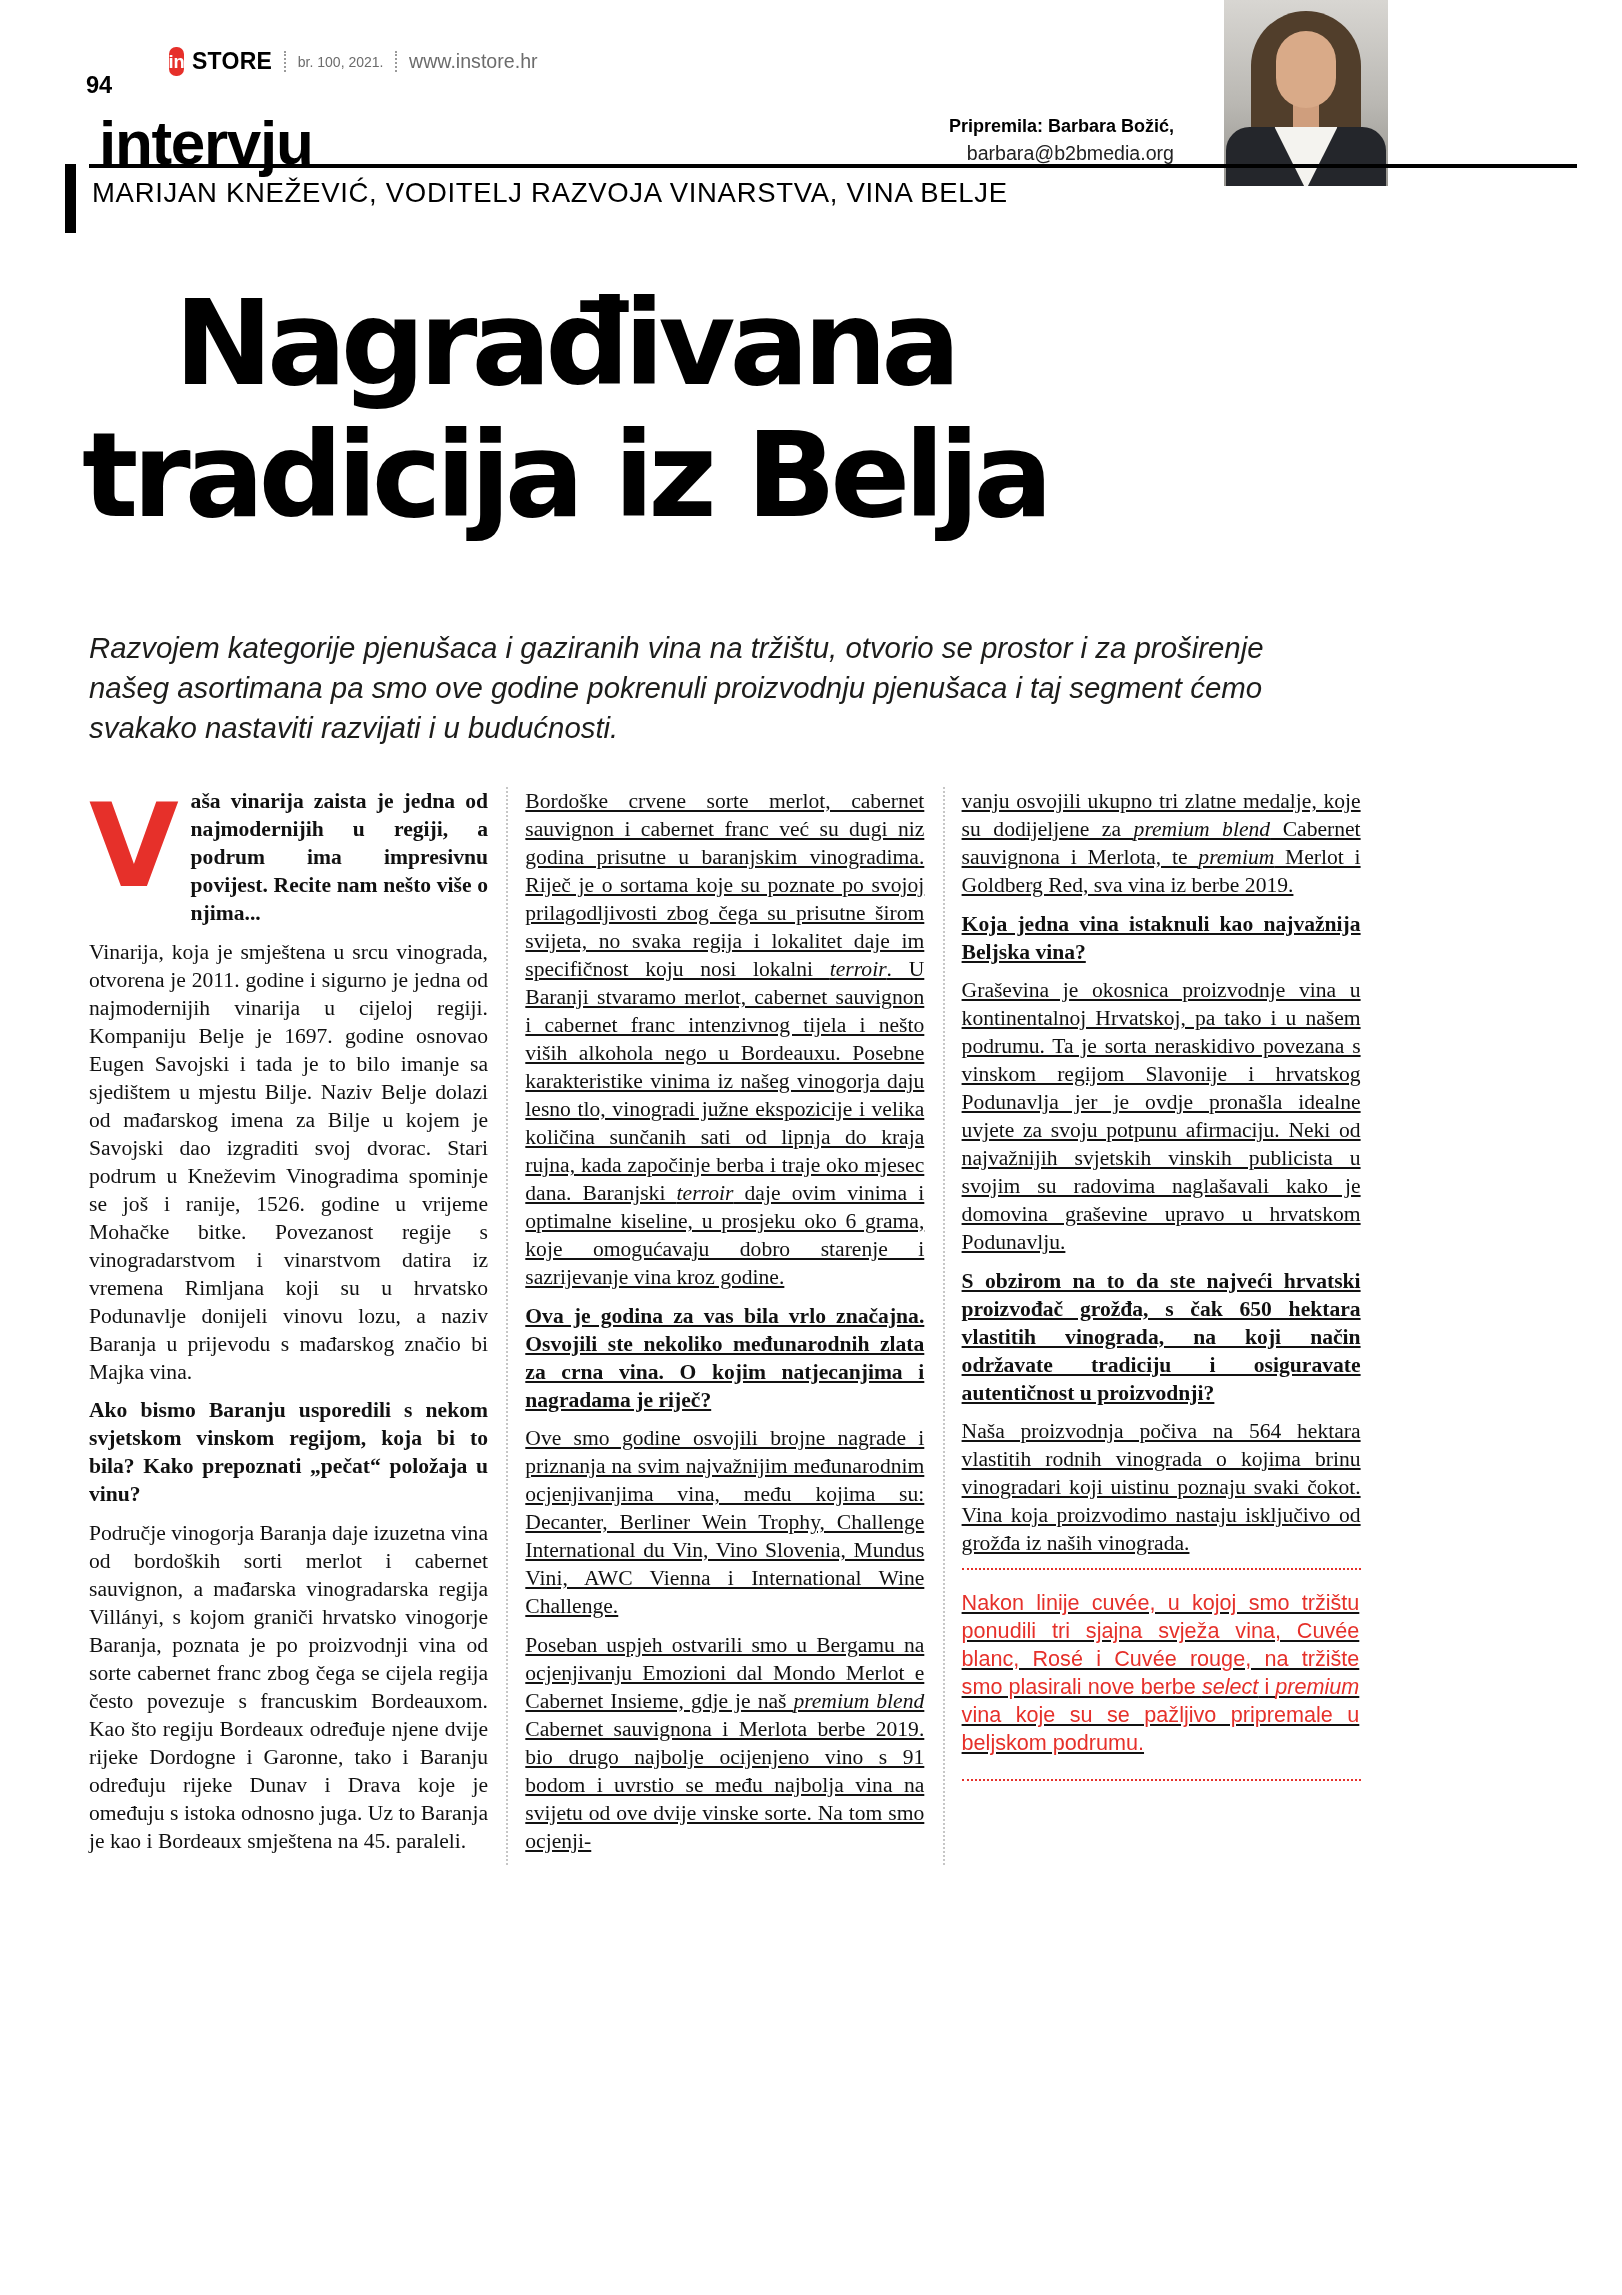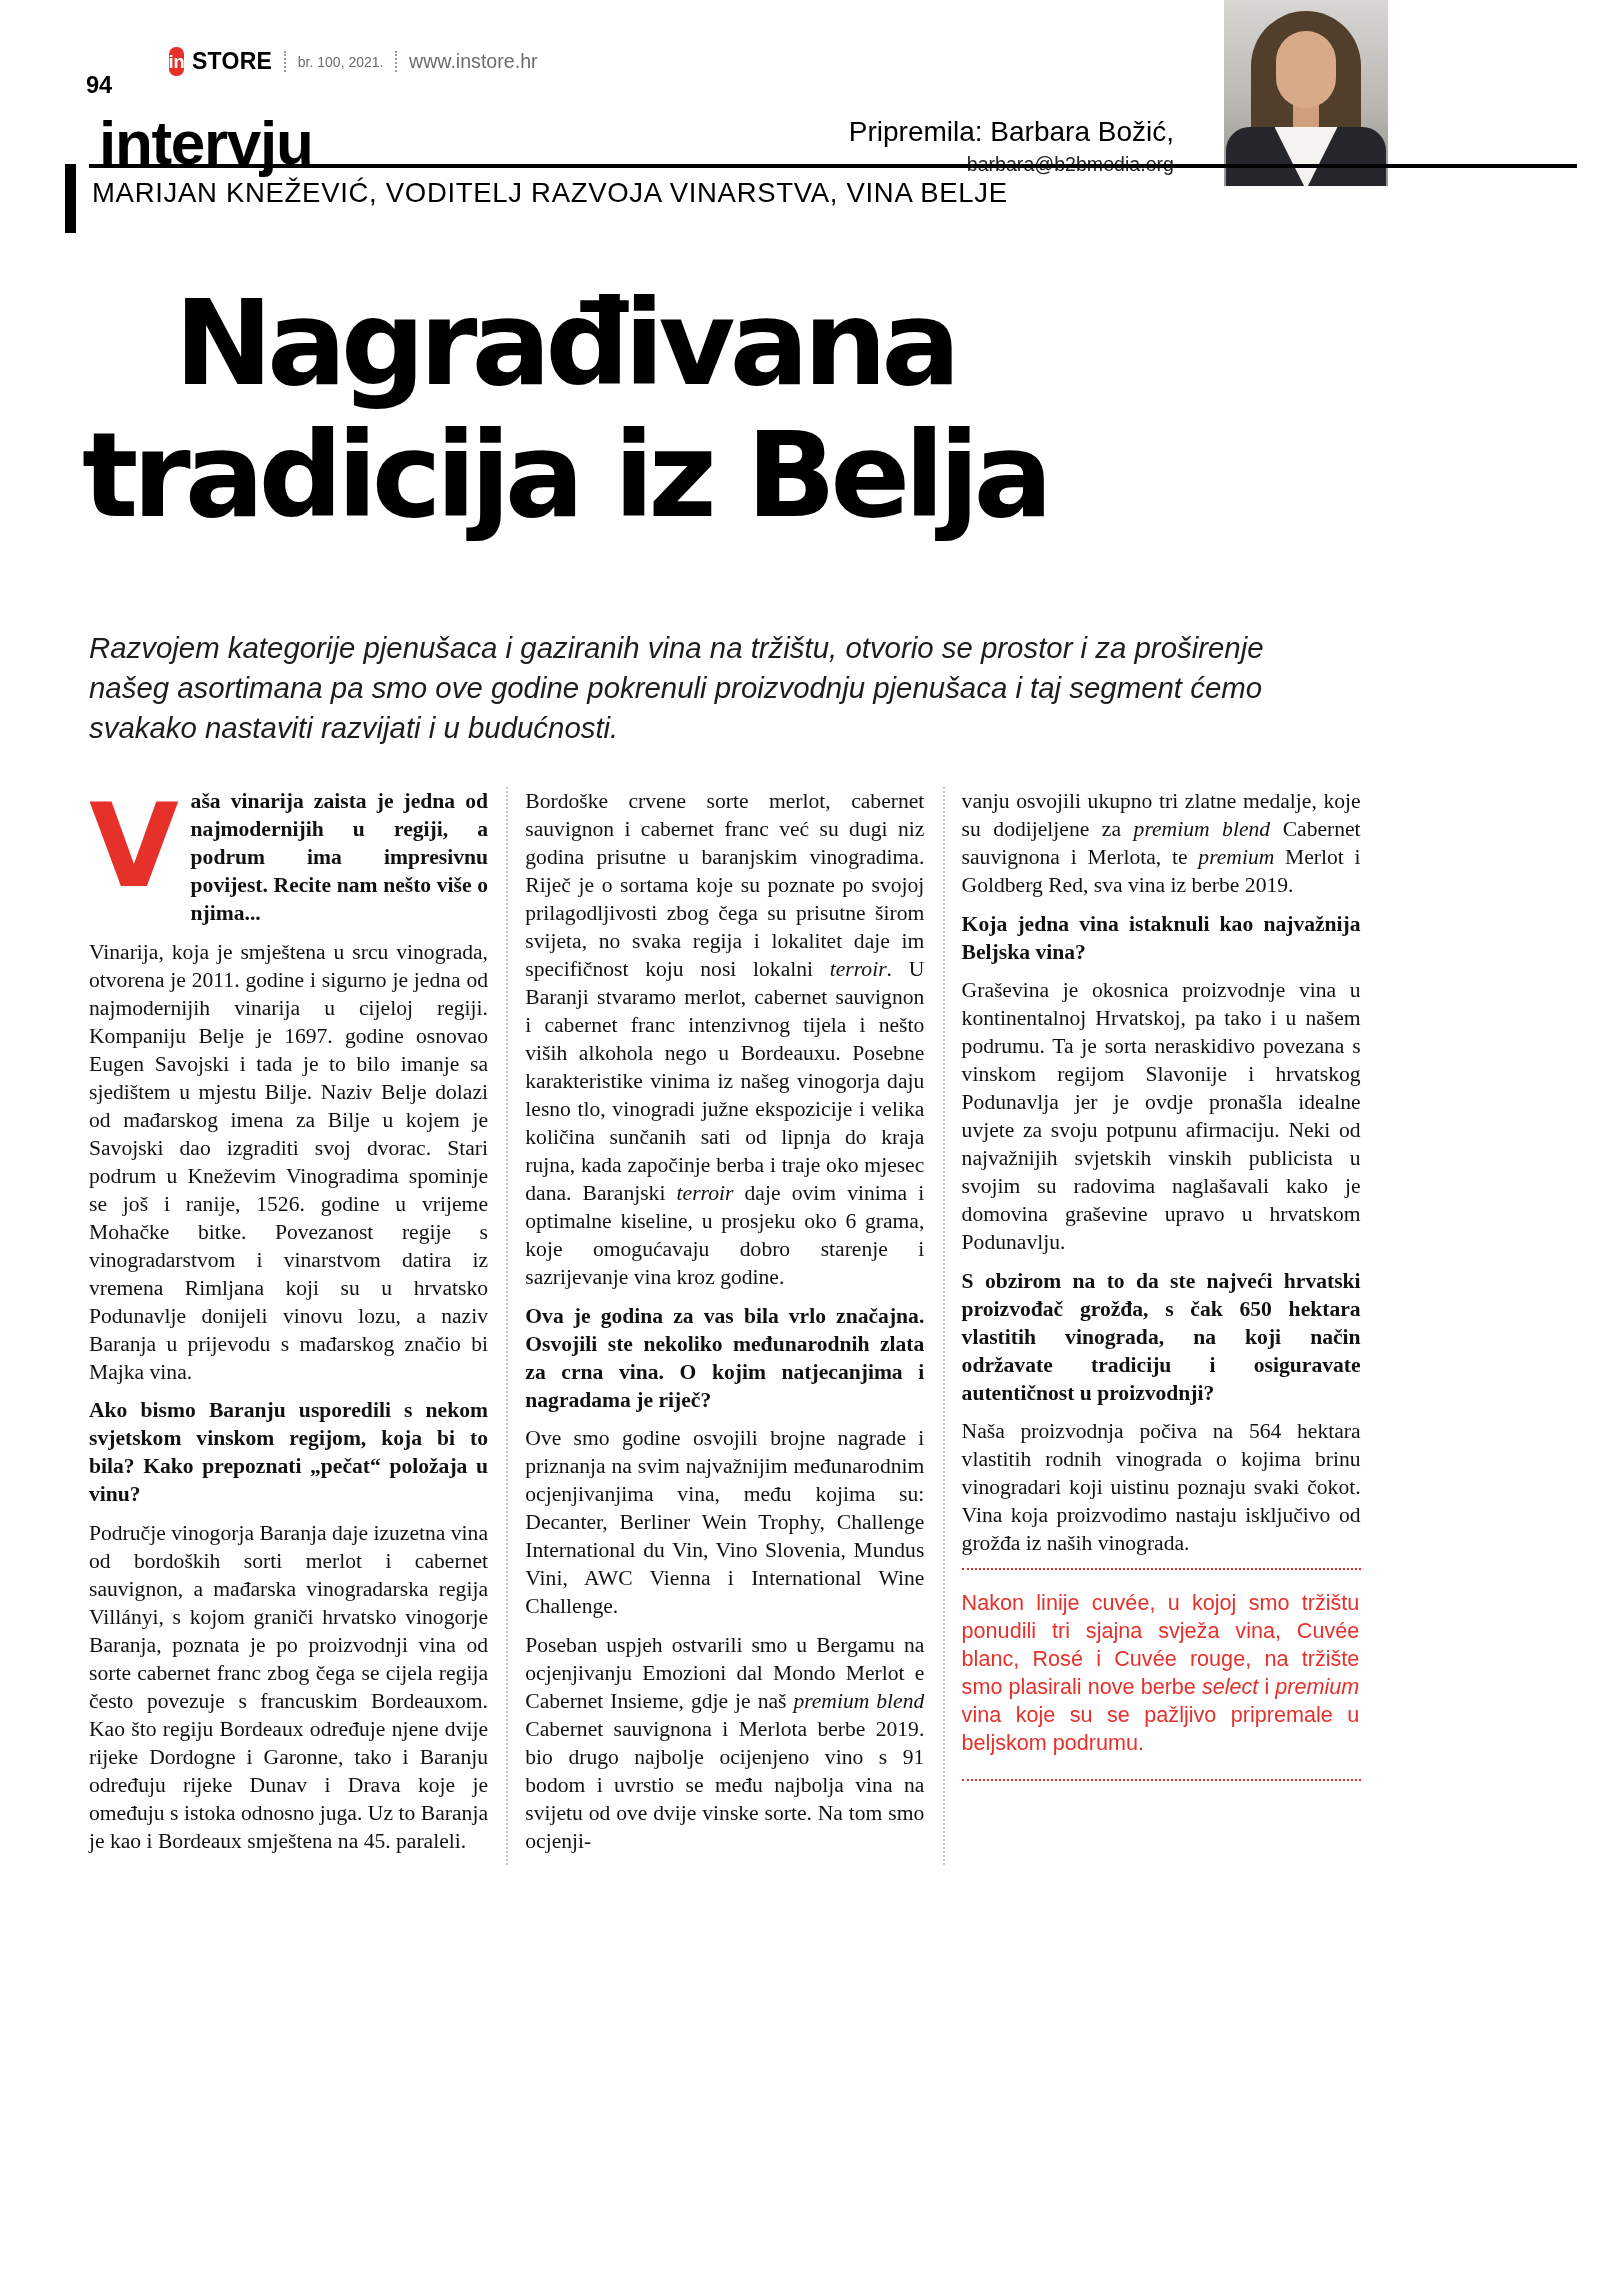--- a/index.html
+++ b/index.html
@@ -15,21 +15,21 @@
   .logo-badge { width:15px; height:29px; background:var(--accent); color:#fff; border-radius:7px;
                 display:flex; align-items:center; justify-content:center; font:bold 18.3px "Liberation Sans", sans-serif; }
   .logo-name { font:bold 23px "Liberation Sans", sans-serif; letter-spacing:0.3px; color:#000; margin-left:-3.9px; }
   .mast-sep { width:0; height:21px; border-left:2.6px dotted #9a9a9a; }
   .issue { font-size:14px; color:#6c6c6c; }
   .site  { font-size:19.6px; color:#6c6c6c; }
 
   .section { position:absolute; left:83px; top:96px; margin:16px; font:bold 62px/1 "Liberation Sans", sans-serif; letter-spacing:-1.3px; color:#000; }
 
   .byline { position:absolute; right:449px; top:116px; text-align:right; font-family:"Liberation Sans", sans-serif; }
-  .byline-name  { font-weight:normal; font-size:28px; color:#000; }
+  .byline-name  { font-weight:bold; font-size:18px; color:#000; }
   .byline-email { font-size:19.6px; color:#222; margin-top:5.2px; }
 
   
   .photo { position:absolute; left:1224px; top:0; width:164px; height:186px; overflow:hidden;
            background:linear-gradient(180deg,#d8d6d2 0%,#bab8b3 55%,#96948f 100%); }
   .photo-hair { position:absolute; left:50%; top:10.5px; transform:translateX(-50%); width:110px; height:170px;
                 background:#513e2b; border-radius:55px 55px 31px 31px; }
   .photo-face { position:absolute; left:50%; top:31px; transform:translateX(-50%); width:60px; height:77px;
                 background:#d9aa88; border-radius:30px; }
   .photo-neck { position:absolute; left:50%; top:103px; transform:translateX(-50%); width:26px; height:33px; background:#cf9e7d; }
@@ -45,21 +45,21 @@
 
   
   .headline { position:absolute; left:82px; top:277px; margin:0;
               font:bold 118px/132px "DejaVu Sans", sans-serif; letter-spacing:-5.9px; color:#000;text-align:center; }
   .lead { position:absolute; left:89px; top:628px; width:1256px; margin:0;
           font:italic 29.4px/40px "Liberation Sans", sans-serif; color:#1d1d1b; }
 
   
   .columns { position:absolute; left:89px; top:787px; width:1272px; display:flex; align-items:stretch; }
   .col { flex:0 0 399px; width:399px; }
-  .col + .col { border-left:2px dotted #c6c6c6; margin-left:18.3px; padding-left:17px; }
+  .col + .col { border-left:2px dotted #c6c6c6; margin-left:18.3px; padding-left:17px;text-decoration:underline; }
 
   .col p { margin:0 0 10.5px; font-size:21.6px; line-height:28px; text-align:justify; hyphens:auto; }
   .b-intro { font-weight:bold; }
   .b-question { font-weight:bold; margin:15.7px 0 10.5px; }
   .cap { float:left; font:bold 116px/109px "DejaVu Sans", sans-serif; color:var(--accent); padding:3.9px 11.8px 0 0; }
 
   .b-quote { font-family:"Liberation Sans", sans-serif; font-size:28px; line-height:43px; color:var(--accent);
              border-top:2.6px dotted var(--accent); border-bottom:2.6px dotted var(--accent);
              padding:19.6px 1.3px 22px 0; margin-top:19.6px; text-align:justify; }
 </style>

